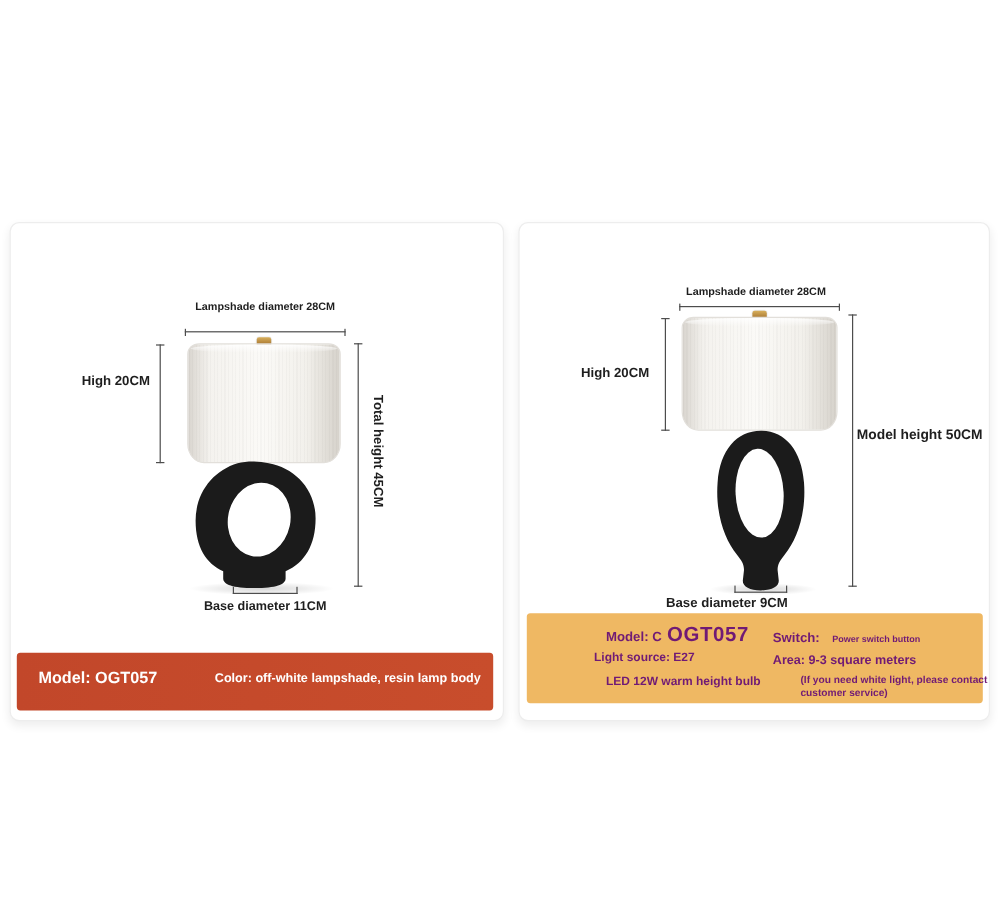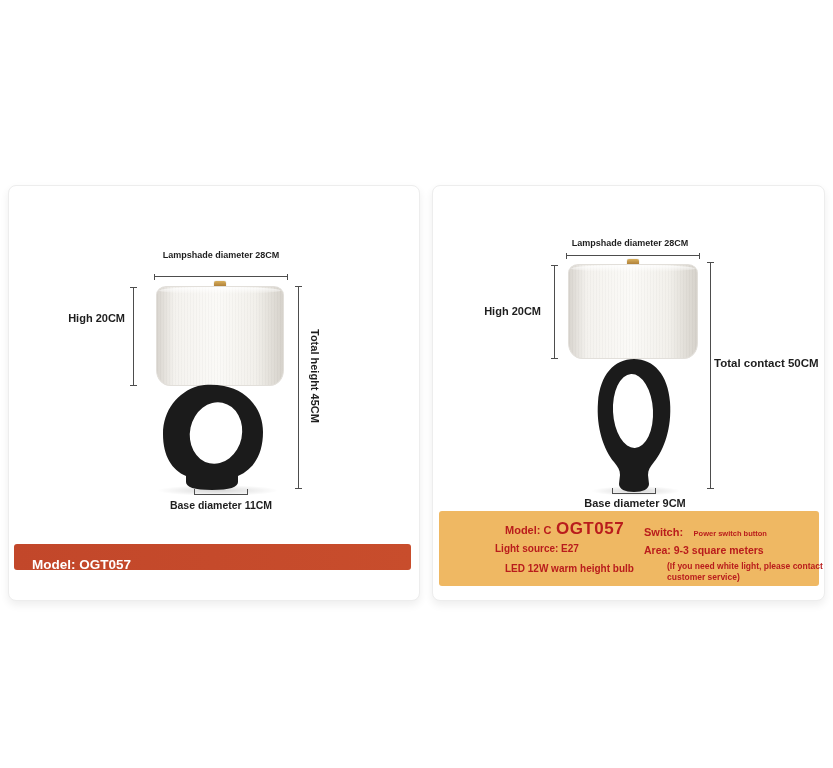--- a/index.html
+++ b/index.html
@@ -33,34 +33,34 @@
   }
   .shade::before { content:""; position:absolute; left:2px; right:2px; top:0; height:7px;
     border-radius:50%; background:linear-gradient(#ffffff, rgba(255,255,255,0)); opacity:.9; }
   .finial { position:absolute; width:12px; height:9px; border-radius:2px;
     background:linear-gradient(#d8af5c, #b1823a 55%, #6e4d1e); box-shadow:0 0 1px rgba(0,0,0,.4); }
 
   .floor-shadow { position:absolute; border-radius:50%;
     background:radial-gradient(ellipse at center, rgba(0,0,0,0.16), rgba(0,0,0,0) 70%); }
 
   
-  .footer-bar { position:absolute; left:5px; top:358px; width:397px; height:26px;
+  .footer-bar { position:absolute; left:5px; top:358px; width:397px; height:48px;
     background:linear-gradient(90deg, #c2472a, #c84d2c); border-radius:3px; color:#ffffff;text-decoration:underline; }
   .footer-bar .model { position:absolute; left:18px; top:0; line-height:42px; font-size:13.5px; font-weight:700; }
   .footer-bar .color-info { position:absolute; left:165px; top:0; line-height:42px; font-size:10.5px; font-weight:700; }
 
   
   .type-label { position:absolute; left:11px; top:17px; width:173px; height:30px;
     background:#0e0e0e; color:#ffffff; font-size:8.5px; font-weight:700;
     display:flex; align-items:center; justify-content:center; text-align:center;
     border-radius:2px; line-height:1.2; padding:2px 4px; }
 
   
   .info-box { position:absolute; left:6px; top:325px; width:380px; height:75px;
-    background:#efb863; border-radius:3px; color:#b91c1c; }
+    background:#efb863; border-radius:3px; color:#701a75; }
   .info-box .row { position:absolute; white-space:nowrap; }
   .model-label { font-size:11px; font-weight:700; }
   .model-value { font-size:17px; font-weight:600; letter-spacing:.5px; }
   .switch-label { font-size:11px; font-weight:700; }
   .switch-value { font-size:7.5px; font-weight:700; margin-left:6px; }
   .light-source, .bulb { font-size:10px; font-weight:700; }
   .area { font-size:10.5px; font-weight:700; }
   .note { position:absolute; font-size:8.5px; font-weight:700; width:158px; line-height:1.3; white-space:normal;margin-left:40px; }
 
   .rot90 { transform:rotate(90deg); transform-origin:left top; white-space:nowrap; }
@@ -88,46 +88,47 @@
     <svg style="position:absolute; left:152px; top:197px;" width="104" height="110" viewBox="0 0 104 110">
       <path fill="#1b1b1b" d="M37,3 C17,9 2,27 2,51 C2,73 11,87 25,93 L25,99 C25,104 33,107 51,107 C69,107 77,104 77,99 L77,93 C93,86 102,71 102,49 C102,25 85,7 63,3 C54,1.2 45,1.2 37,3 Z"></path>
       <ellipse cx="55" cy="50" rx="26" ry="31" fill="#ffffff" transform="rotate(12 55 50)"></ellipse>
     </svg>
 
     <div class="dim-h ticks-up" style="left:185px; top:308px; width:54px;"></div>
     <div class="ann" style="left:132px; top:313px; width:160px; text-align:center; font-size:10.5px;">Base diameter 11CM</div>
 
     <div class="footer-bar">
       <span class="model">Model: OGT057</span>
+      <span class="color-info">Color: off-white lampshade, resin lamp body</span>
     </div>
   </div>
 
   <div class="card right">
 
 
     <div class="ann" style="left:130px; top:52px; width:134px; text-align:center; font-size:9px;">Lampshade diameter 28CM</div>
     <div class="dim-h" style="left:133px; top:69px; width:134px;"></div>
 
     <div class="finial" style="left:194px; top:73px;"></div>
     <div class="shade" style="left:135px; top:78px; width:130px; height:95px;"></div>
 
     <div class="dim-v" style="left:121px; top:79px; height:94px;"></div>
     <div class="ann" style="left:28px; top:119px; width:80px; text-align:right; font-size:11px;">High 20CM</div>
 
     <div class="dim-v" style="left:277px; top:76px; height:227px;"></div>
-    <div class="ann" style="left:281px; top:171px; font-size:11.5px; white-space:nowrap;">Total contact 50CM</div>
+    <div class="ann" style="left:281px; top:171px; font-size:11.5px; white-space:nowrap;">Model height 50CM</div>
 
     <div class="floor-shadow" style="left:158px; top:300px; width:90px; height:10px;"></div>
     <svg style="position:absolute; left:159px; top:172px;" width="84" height="135" viewBox="0 0 84 135">
       <path fill="#1b1b1b" d="M42,1 C22,1 8,17 6,44 C4,70 12,92 22,104 C26,109 28,112 28,117 L27,126 C27,131 33,134 42,134 C51,134 57,131 57,126 L56,117 C56,112 58,109 62,104 C72,92 80,70 78,44 C76,17 62,1 42,1 Z"></path>
       <ellipse cx="41" cy="53" rx="20" ry="37" fill="#ffffff" transform="rotate(-3 41 53)"></ellipse>
     </svg>
 
     <div class="dim-h ticks-up" style="left:179px; top:307px; width:44px;"></div>
-    <div class="ann" style="left:122px; top:311px; width:160px; text-align:center; font-size:11px;">Base diameter 9CM</div>
+    <div class="ann" style="left:122px; top:311px; width:160px; text-align:left; font-size:11px;">Base diameter 9CM</div>
 
     <div class="info-box">
       <div class="row" style="left:66px; top:8px;">
         <span class="model-label">Model: C</span>
         <span class="model-value">OGT057</span>
       </div>
       <div class="row" style="left:205px; top:11px;">
         <span class="switch-label">Switch:</span>
         <span class="switch-value">Power switch button</span>
       </div>

